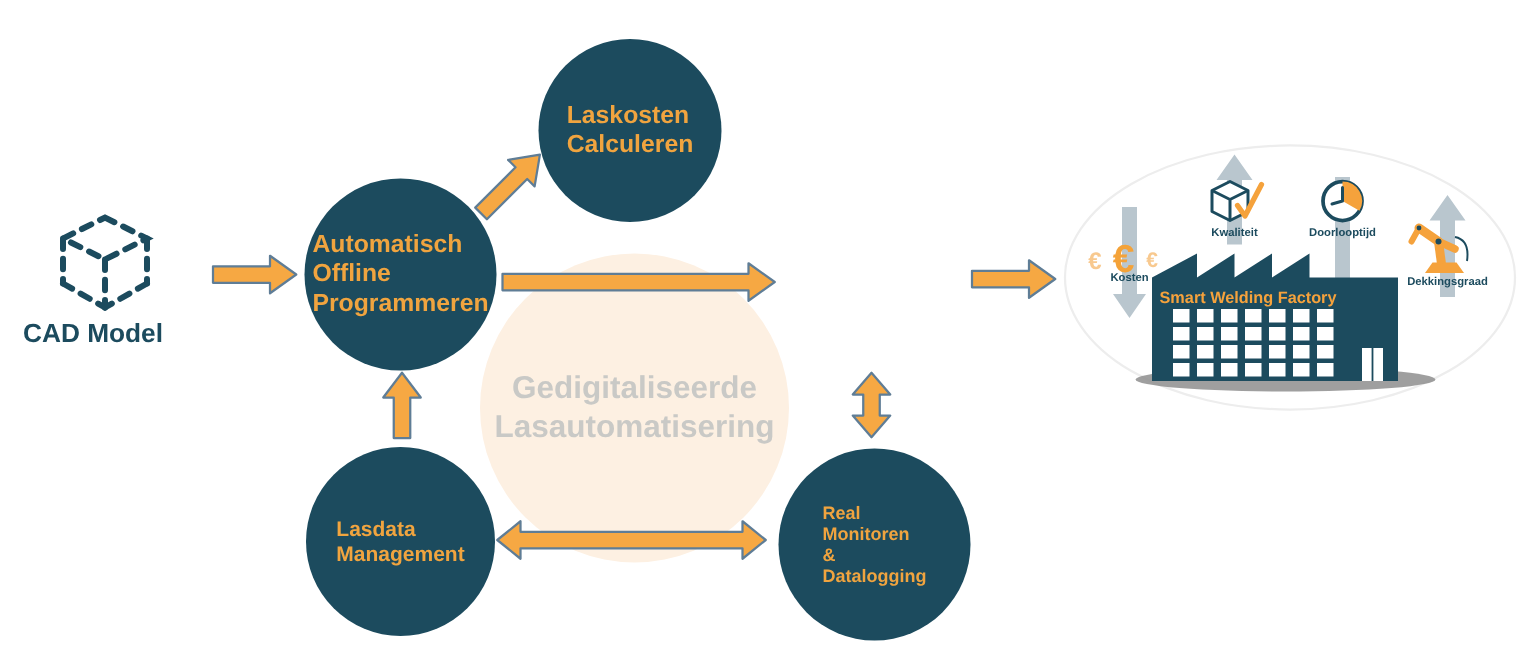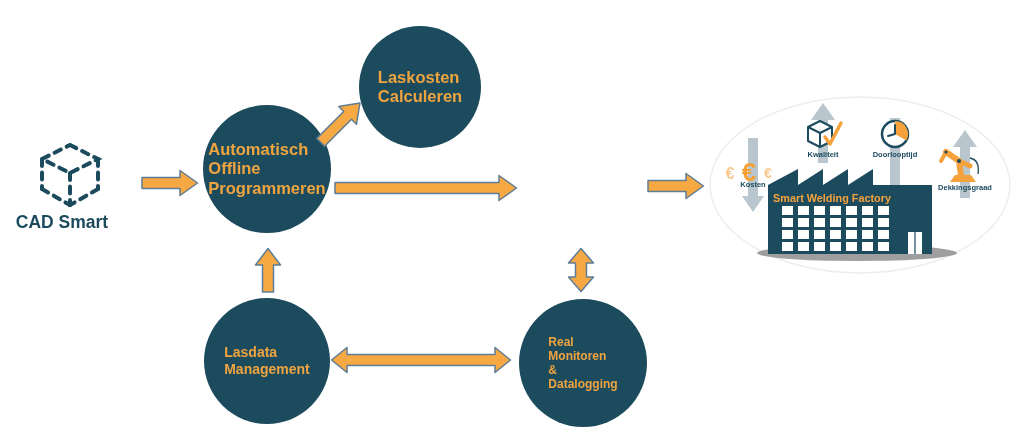--- a/index.html
+++ b/index.html
@@ -9,21 +9,21 @@
   
   .peach{position:absolute;left:320px;top:169px;width:206px;height:206px;border-radius:50%;
          background:#fdf0e2;z-index:0;display:flex;align-items:center;justify-content:center;}
   .peach-text{color:#c9c9c6;font-weight:bold;font-size:21px;line-height:1.25;text-align:center;
               white-space:pre-line;}
 
   
   .node{position:absolute;border-radius:50%;background:#1c4b5e;color:#f0a43f;font-weight:bold;
         display:flex;align-items:center;justify-content:center;
         white-space:pre-line;line-height:1.18;z-index:2;}
-  .node-aop{left:203px;top:105px;width:128px;height:128px;font-size:16.5px;}
+  .node-aop{left:203px;top:119px;width:128px;height:128px;font-size:16.5px;}
   .node-laskosten{left:359px;top:26px;width:122px;height:122px;font-size:16.5px;}
   .node-robotlassen{left:523px;top:123px;width:124px;height:124px;font-size:17px;}
   .node-lasdata{left:204px;top:298px;width:126px;height:126px;font-size:14px;}
   .node-monitoring{left:519px;top:299px;width:128px;height:128px;font-size:12px;}
 
   
   .cad-icon{position:absolute;left:36px;top:140px;z-index:2;}
   .cad-label{position:absolute;left:8px;top:212px;width:108px;text-align:center;
              color:#1c4b5e;font-weight:bold;font-size:17.5px;z-index:2;}
 
@@ -41,32 +41,36 @@
   
   .factory{position:absolute;left:698px;top:90px;z-index:1;}
   .factory text{font-family:"Liberation Sans",sans-serif;font-weight:bold;}
   .metric-label{fill:#1c4b5e;font-size:7.5px;text-anchor:middle;}
 </style>
 </head>
 <body>
 
 <div class="canvas">
 
+  <div class="peach">
+    <div class="peach-text">Gedigitaliseerde
+Lasautomatisering</div>
+  </div>
 
   <svg class="cad-icon" width="68" height="70" viewBox="0 0 68 70">
     <g fill="none" stroke="#1c4b5e" stroke-width="4" stroke-linecap="round" stroke-dasharray="7 6.5">
       <path d="M34,5 L62,19 L34,33 L6,19 Z"></path>
       <path d="M6,19 L6,49"></path>
         <path d="M62,19 L62,49"></path>
         <path d="M34,33 L34,65"></path>
       <path d="M6,49 L34,65"></path>
         <path d="M62,49 L34,65"></path>
     </g>
   </svg>
-  <div class="cad-label">CAD Smart</div>
+  <div class="cad-label">CAD Model</div>
 
   <div class="node node-aop">Automatisch
 Offline
 Programmeren</div>
   <div class="node node-laskosten">Laskosten
 Calculeren</div>
   <div class="node node-lasdata">Lasdata
 Management</div>
   <div class="node node-monitoring">Real
 Monitoren

